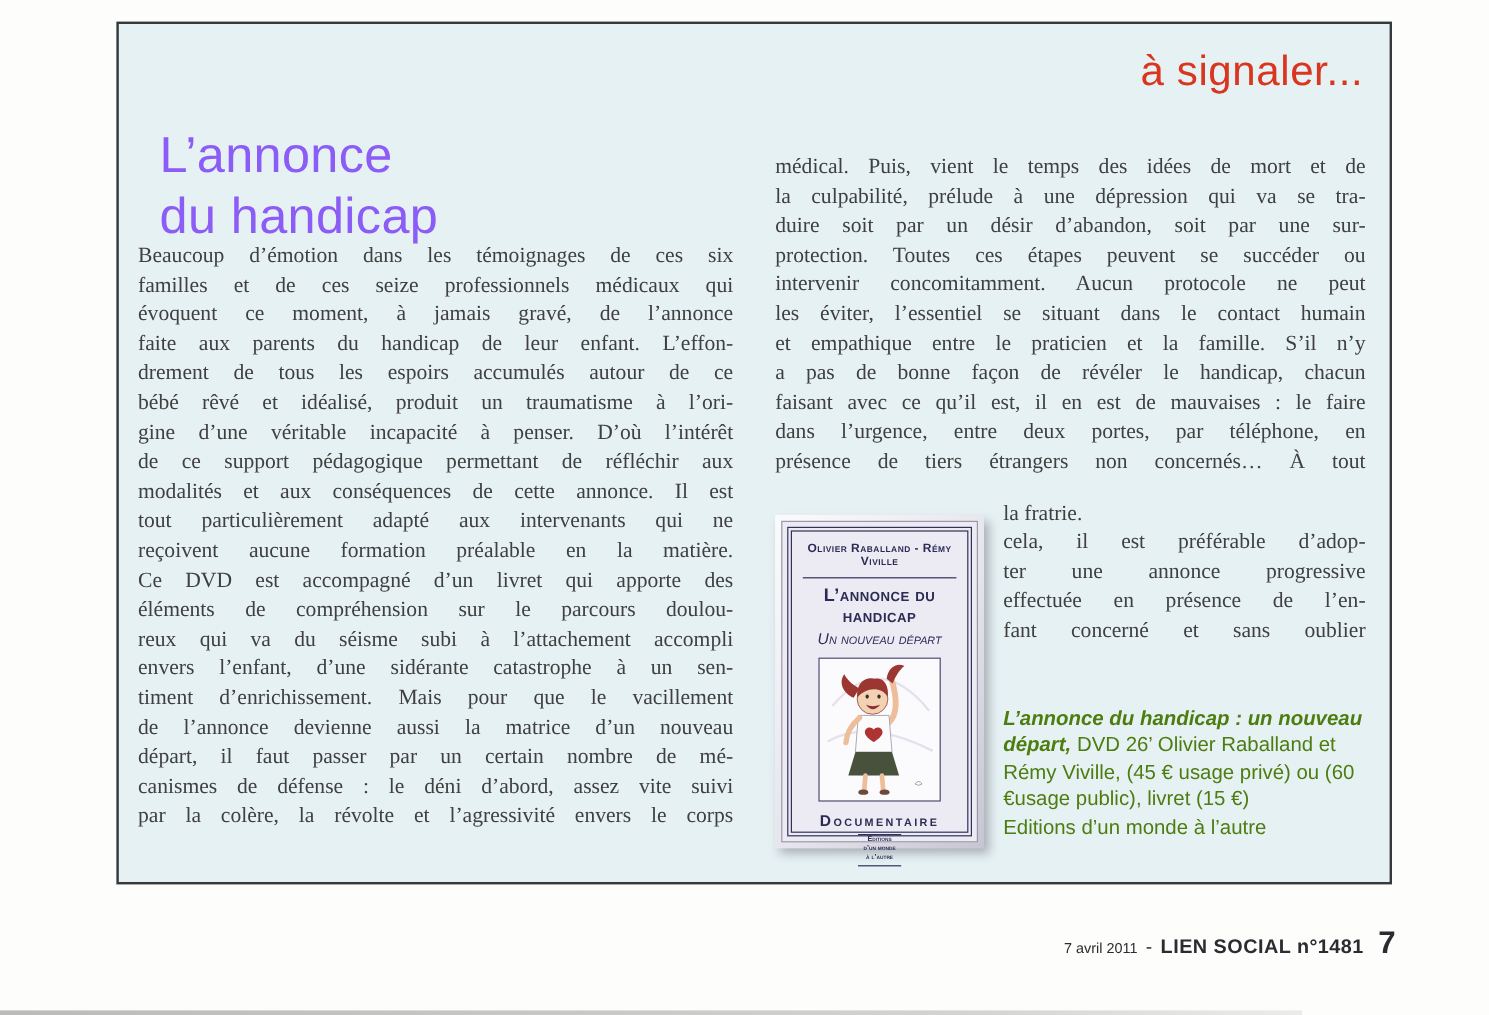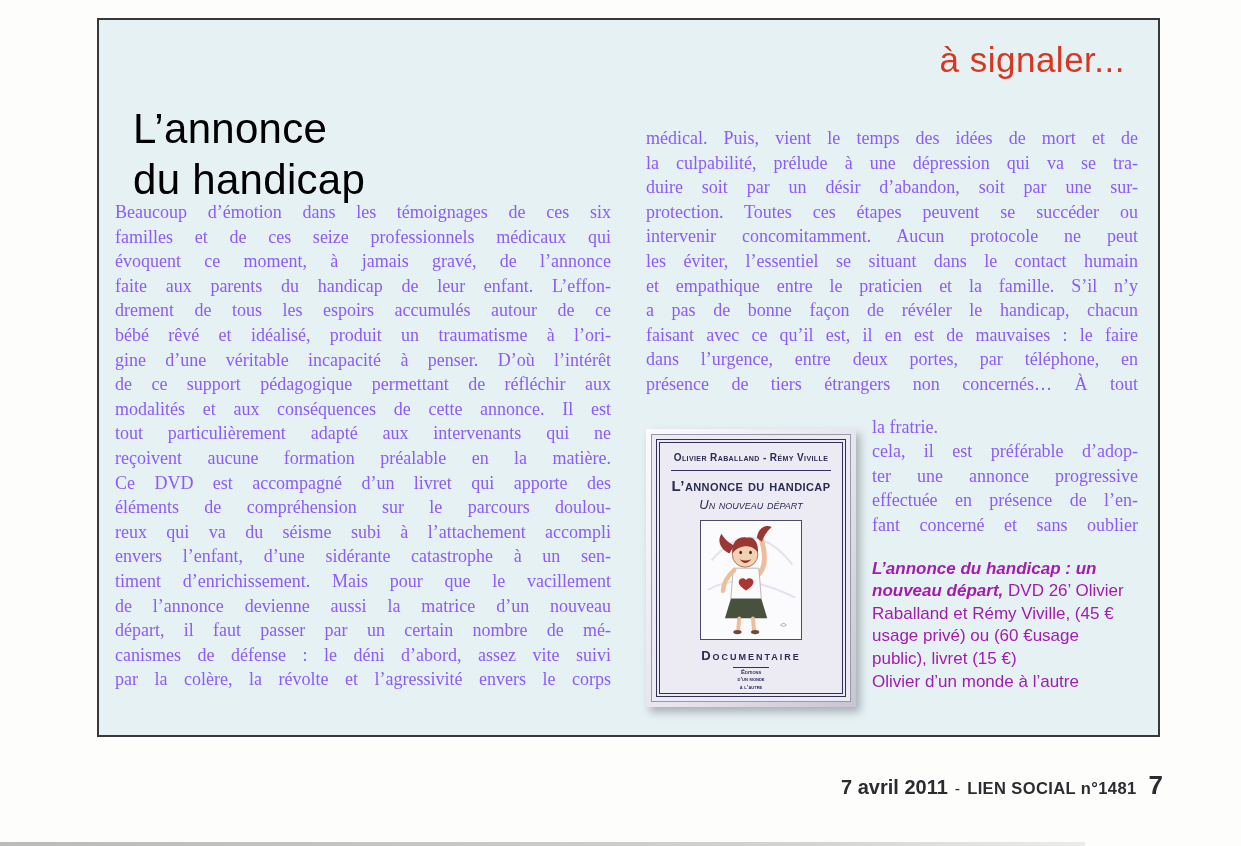--- a/index.html
+++ b/index.html
@@ -8,47 +8,47 @@
     background:#fdfdfb; overflow:hidden;
     font-family:"Liberation Sans", sans-serif;
   }
 
   .page-box {
     position:absolute; left:97px; top:18px; width:1063px; height:719px;
     background:#e6f1f4; border:2px solid #36393b; box-sizing:border-box;
   }
 
   .section-label {
-    position:absolute; top:20px; right:33px;
+    position:absolute; top:20px; right:22px;
     font-size:35px; font-weight:500; letter-spacing:0.5px;
     color:#d9351f;
   }
 
   .article-title {
     position:absolute; left:34px; top:56px;
     font-size:42px; line-height:1.2; font-weight:500;
-    color:#000000; white-space:pre-line; letter-spacing:0.3px;
+    color:#8b5cf6; white-space:pre-line; letter-spacing:0.3px;
   }
 
   .body-text {
     font-family:"Liberation Serif", serif;
-    font-size:18px; line-height:24.6px; color:#8b5cf6;
+    font-size:18px; line-height:24.6px; color:#404040;
     white-space:pre-line; margin:0;
     text-align:justify; text-align-last:justify;
   }
   .body-text.no-stretch-last { text-align-last:left; }
 
   .col-left  { position:absolute; left:16px;  top:180px; width:496px; }
   .col-right { position:absolute; left:547px; top:106px; width:492px; }
 
   .media-row { display:flex; margin-top:6px; }
 
   
   .dvd-outer {
-    flex:0 0 auto; width:210px; height:278px; margin-top:26px;
+    flex:0 0 auto; width:174px; height:278px; margin-top:26px;
     background:linear-gradient(125deg,#fbfbfd 0%,#e6e4ec 55%,#c7c5d1 100%);
     box-shadow:4px 5px 8px rgba(55,55,70,0.35);
     padding:5px; box-sizing:border-box;
   }
   .dvd-cover {
     width:100%; height:100%; box-sizing:border-box;
     background:#eceaf2; border:1px solid #9a98a8; padding:4px;
   }
   .dvd-frame  { height:100%; box-sizing:border-box; border:1px solid #31315a; padding:2px; }
   .dvd-frame-inner {
@@ -74,31 +74,31 @@
   }
   .dvd-pub {
     font-size:6px; font-weight:700; font-variant:small-caps; line-height:1.3;
     white-space:pre-line; margin-top:4px; padding:1px 5px;
     border-top:1px solid #31315a; border-bottom:1px solid #31315a;
   }
 
   .right-of-dvd { flex:1; padding-left:16px; padding-top:12px; }
 
   .caption-block {
-    margin-top:20px; font-size:17px; line-height:22.5px; color:#a21caf;
+    margin-top:50px; font-size:17px; line-height:22.5px; color:#4d7c0f;
   }
   .caption-block p { margin:0; }
   .cap-bold { font-weight:700; font-style:italic; }
   .caption-line { margin-top:1px; }
 
   .footer {
     position:absolute; right:78px; top:770px;
     display:flex; align-items:baseline; gap:7px; color:#2b2b31;
   }
-  .footer-date { font-size:20px;font-weight:bold; }
+  .footer-date { font-size:12px; }
   .footer-sep  { font-size:16px; }
   .footer-mag  { font-size:16.5px; font-weight:700; letter-spacing:0.4px; }
   .footer-page { font-size:26px; font-weight:700; margin-left:5px; }
 
   .scan-edge-bottom {
     position:absolute; left:0; bottom:0; width:1085px; height:4px;
     background:linear-gradient(to right,#8f8f8f 0%,#a5a5a5 45%,#b8b8b8 75%,#e0e0e0 100%);
     opacity:0.6;
   }
 </style>
@@ -190,21 +190,21 @@
 
       <div class="right-of-dvd">
         <p class="body-text no-stretch-last">la fratrie.</p>
         <p class="body-text">cela, il est préférable d’adop-
 ter une annonce progressive
 effectuée en présence de l’en-
 fant concerné et sans oublier</p>
 
         <div class="caption-block">
           <p><span class="cap-bold">L’annonce du handicap : un nouveau départ,</span><span> DVD 26’ Olivier Raballand et Rémy Viville, (45 € usage privé) ou (60 €usage public), livret (15 €)</span></p>
-          <div class="caption-line">Olivier d’un monde à l’autre</div>
+          <div class="caption-line">Editions d’un monde à l’autre</div>
         </div>
       </div>
 
     </div>
   </div>
 </div>
 
 <div class="footer">
   <span class="footer-date">7 avril 2011</span>
   <span class="footer-sep">-</span>

